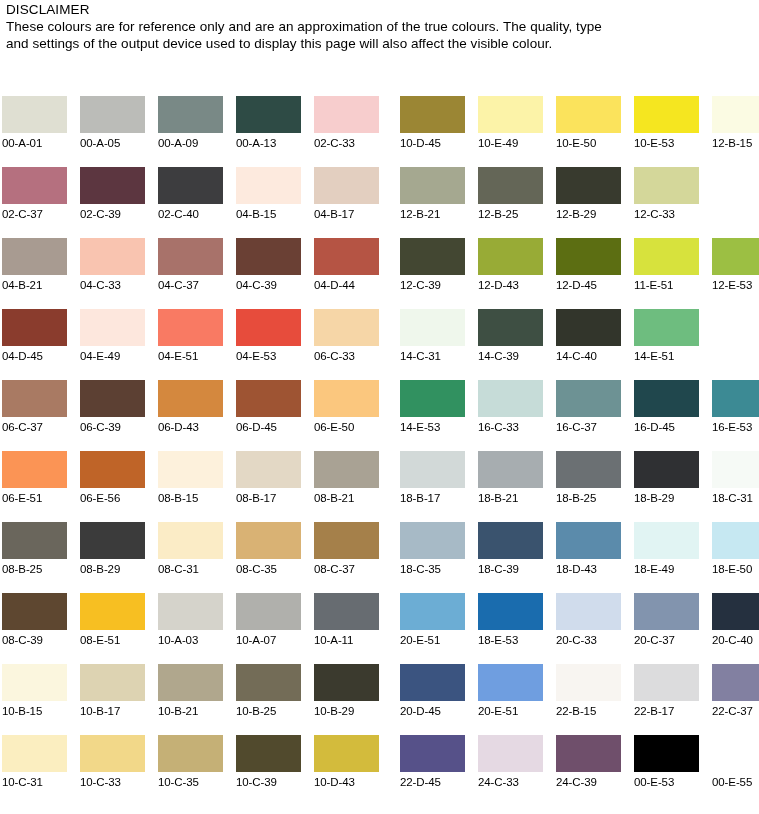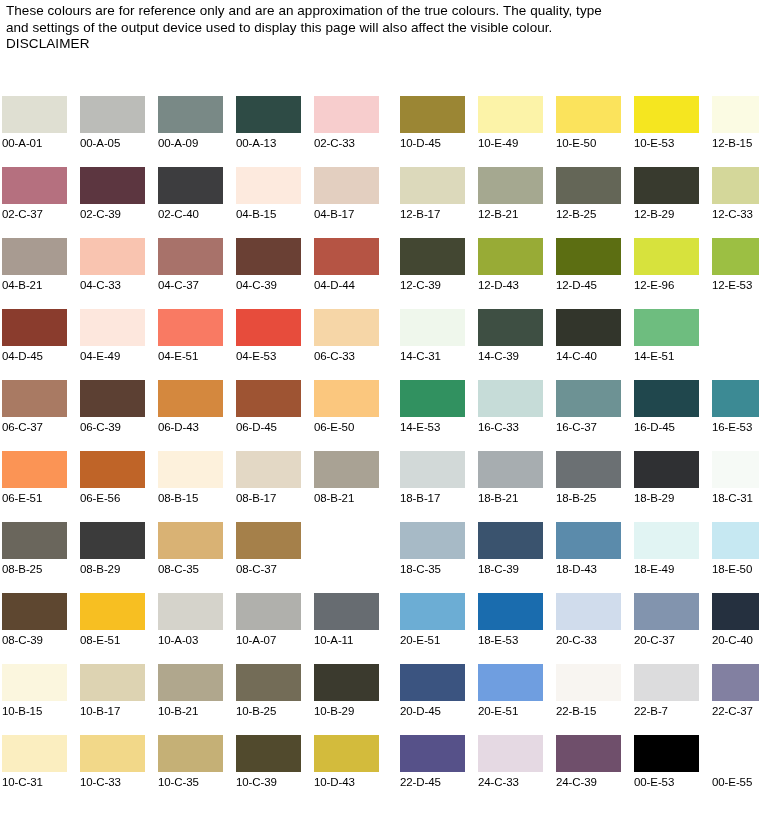--- a/index.html
+++ b/index.html
@@ -78,22 +78,22 @@
     height: 20px;
     letter-spacing: -0.1px;
     white-space: nowrap;
     color: #000000;
   }
 </style>
 </head>
 <body>
 
 <div id="disclaimer">
+  <div id="disclaimer-title">DISCLAIMER</div>
   <div id="disclaimer-body">These colours are for reference only and are an approximation of the true colours. The quality, type and settings of the output device used to display this page will also affect the visible colour.</div>
-  <div id="disclaimer-title">DISCLAIMER</div>
 </div>
 
 <div id="chart">
   <div class="column" id="column-left">
       <div class="swatch-row">
         <div class="swatch-cell">
           <div class="swatch-chip" style="background-color: rgb(223, 223, 210);"></div>
           <div class="swatch-label">00-A-01</div>
         </div>
         <div class="swatch-cell">
@@ -226,20 +226,24 @@
       <div class="swatch-row">
         <div class="swatch-cell">
           <div class="swatch-chip" style="background-color: rgb(106, 102, 92);"></div>
           <div class="swatch-label">08-B-25</div>
         </div>
         <div class="swatch-cell">
           <div class="swatch-chip" style="background-color: rgb(59, 59, 59);"></div>
           <div class="swatch-label">08-B-29</div>
         </div>
         <div class="swatch-cell">
+          <div class="swatch-chip" style="background-color: rgb(251, 236, 198);"></div>
+          <div class="swatch-label">08-C-31</div>
+        </div>
+        <div class="swatch-cell">
           <div class="swatch-chip" style="background-color: rgb(217, 178, 116);"></div>
           <div class="swatch-label">08-C-35</div>
         </div>
         <div class="swatch-cell">
           <div class="swatch-chip" style="background-color: rgb(165, 128, 74);"></div>
           <div class="swatch-label">08-C-37</div>
         </div>
       </div>
       <div class="swatch-row">
         <div class="swatch-cell">
@@ -326,24 +330,20 @@
           <div class="swatch-chip" style="background-color: rgb(245, 230, 32);"></div>
           <div class="swatch-label">10-E-53</div>
         </div>
         <div class="swatch-cell">
           <div class="swatch-chip" style="background-color: rgb(251, 251, 227);"></div>
           <div class="swatch-label">12-B-15</div>
         </div>
       </div>
       <div class="swatch-row">
         <div class="swatch-cell">
-          <div class="swatch-chip" style="background-color: rgb(220, 217, 187);"></div>
-          <div class="swatch-label">12-B-17</div>
-        </div>
-        <div class="swatch-cell">
           <div class="swatch-chip" style="background-color: rgb(165, 168, 144);"></div>
           <div class="swatch-label">12-B-21</div>
         </div>
         <div class="swatch-cell">
           <div class="swatch-chip" style="background-color: rgb(100, 102, 87);"></div>
           <div class="swatch-label">12-B-25</div>
         </div>
         <div class="swatch-cell">
           <div class="swatch-chip" style="background-color: rgb(56, 58, 46);"></div>
           <div class="swatch-label">12-B-29</div>
@@ -361,21 +361,21 @@
         <div class="swatch-cell">
           <div class="swatch-chip" style="background-color: rgb(152, 171, 54);"></div>
           <div class="swatch-label">12-D-43</div>
         </div>
         <div class="swatch-cell">
           <div class="swatch-chip" style="background-color: rgb(92, 110, 18);"></div>
           <div class="swatch-label">12-D-45</div>
         </div>
         <div class="swatch-cell">
           <div class="swatch-chip" style="background-color: rgb(215, 226, 61);"></div>
-          <div class="swatch-label">12-E-96</div>
+          <div class="swatch-label">11-E-51</div>
         </div>
         <div class="swatch-cell">
           <div class="swatch-chip" style="background-color: rgb(156, 191, 67);"></div>
           <div class="swatch-label">12-E-53</div>
         </div>
       </div>
       <div class="swatch-row">
         <div class="swatch-cell">
           <div class="swatch-chip" style="background-color: rgb(239, 247, 236);"></div>
           <div class="swatch-label">14-C-31</div>
@@ -489,21 +489,21 @@
         <div class="swatch-cell">
           <div class="swatch-chip" style="background-color: rgb(111, 158, 224);"></div>
           <div class="swatch-label">20-E-51</div>
         </div>
         <div class="swatch-cell">
           <div class="swatch-chip" style="background-color: rgb(248, 245, 241);"></div>
           <div class="swatch-label">22-B-15</div>
         </div>
         <div class="swatch-cell">
           <div class="swatch-chip" style="background-color: rgb(220, 220, 221);"></div>
-          <div class="swatch-label">22-B-7</div>
+          <div class="swatch-label">22-B-17</div>
         </div>
         <div class="swatch-cell">
           <div class="swatch-chip" style="background-color: rgb(130, 128, 161);"></div>
           <div class="swatch-label">22-C-37</div>
         </div>
       </div>
       <div class="swatch-row">
         <div class="swatch-cell">
           <div class="swatch-chip" style="background-color: rgb(86, 81, 137);"></div>
           <div class="swatch-label">22-D-45</div>

